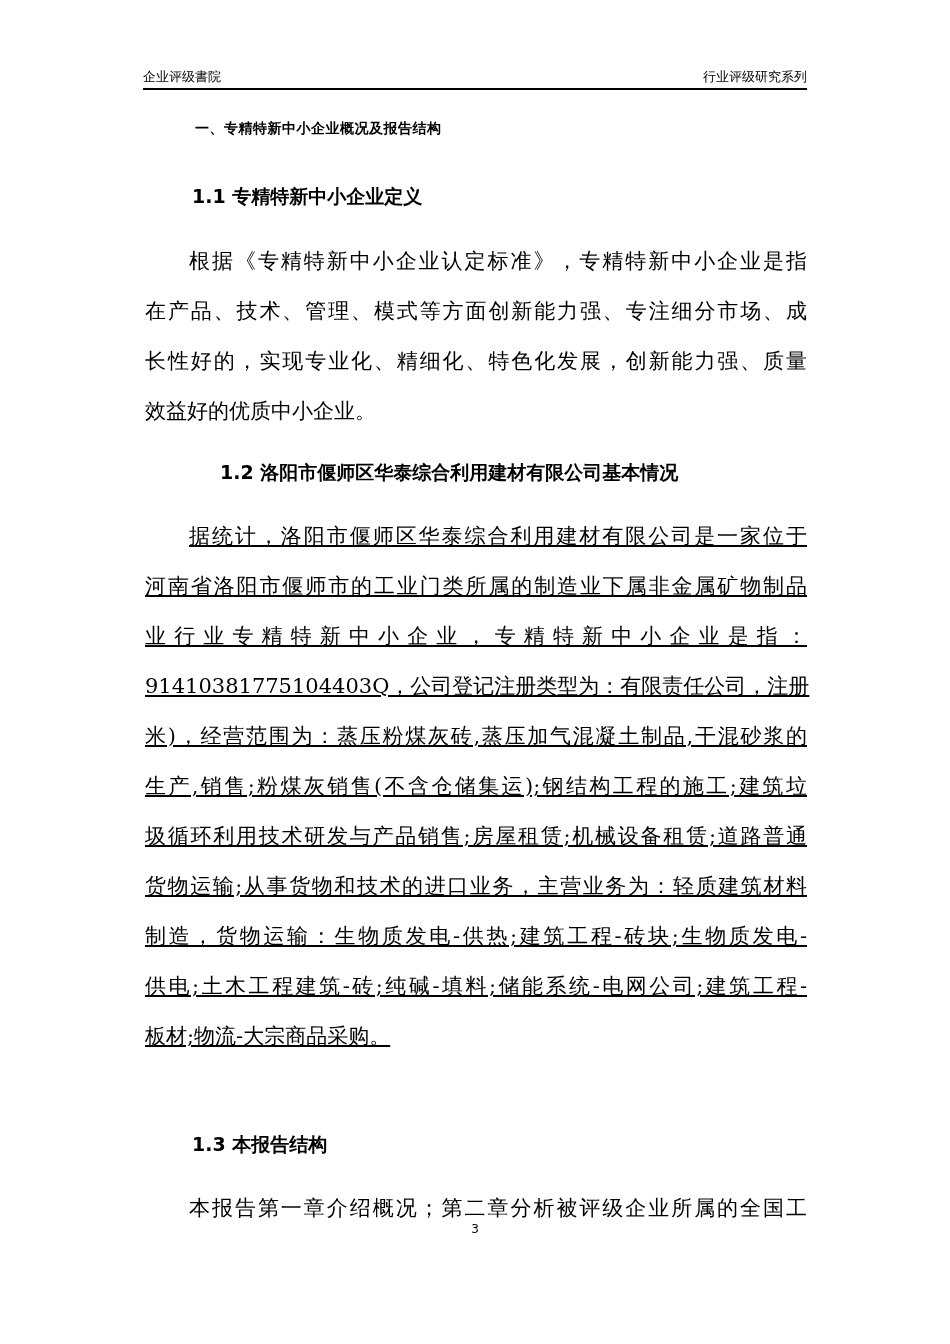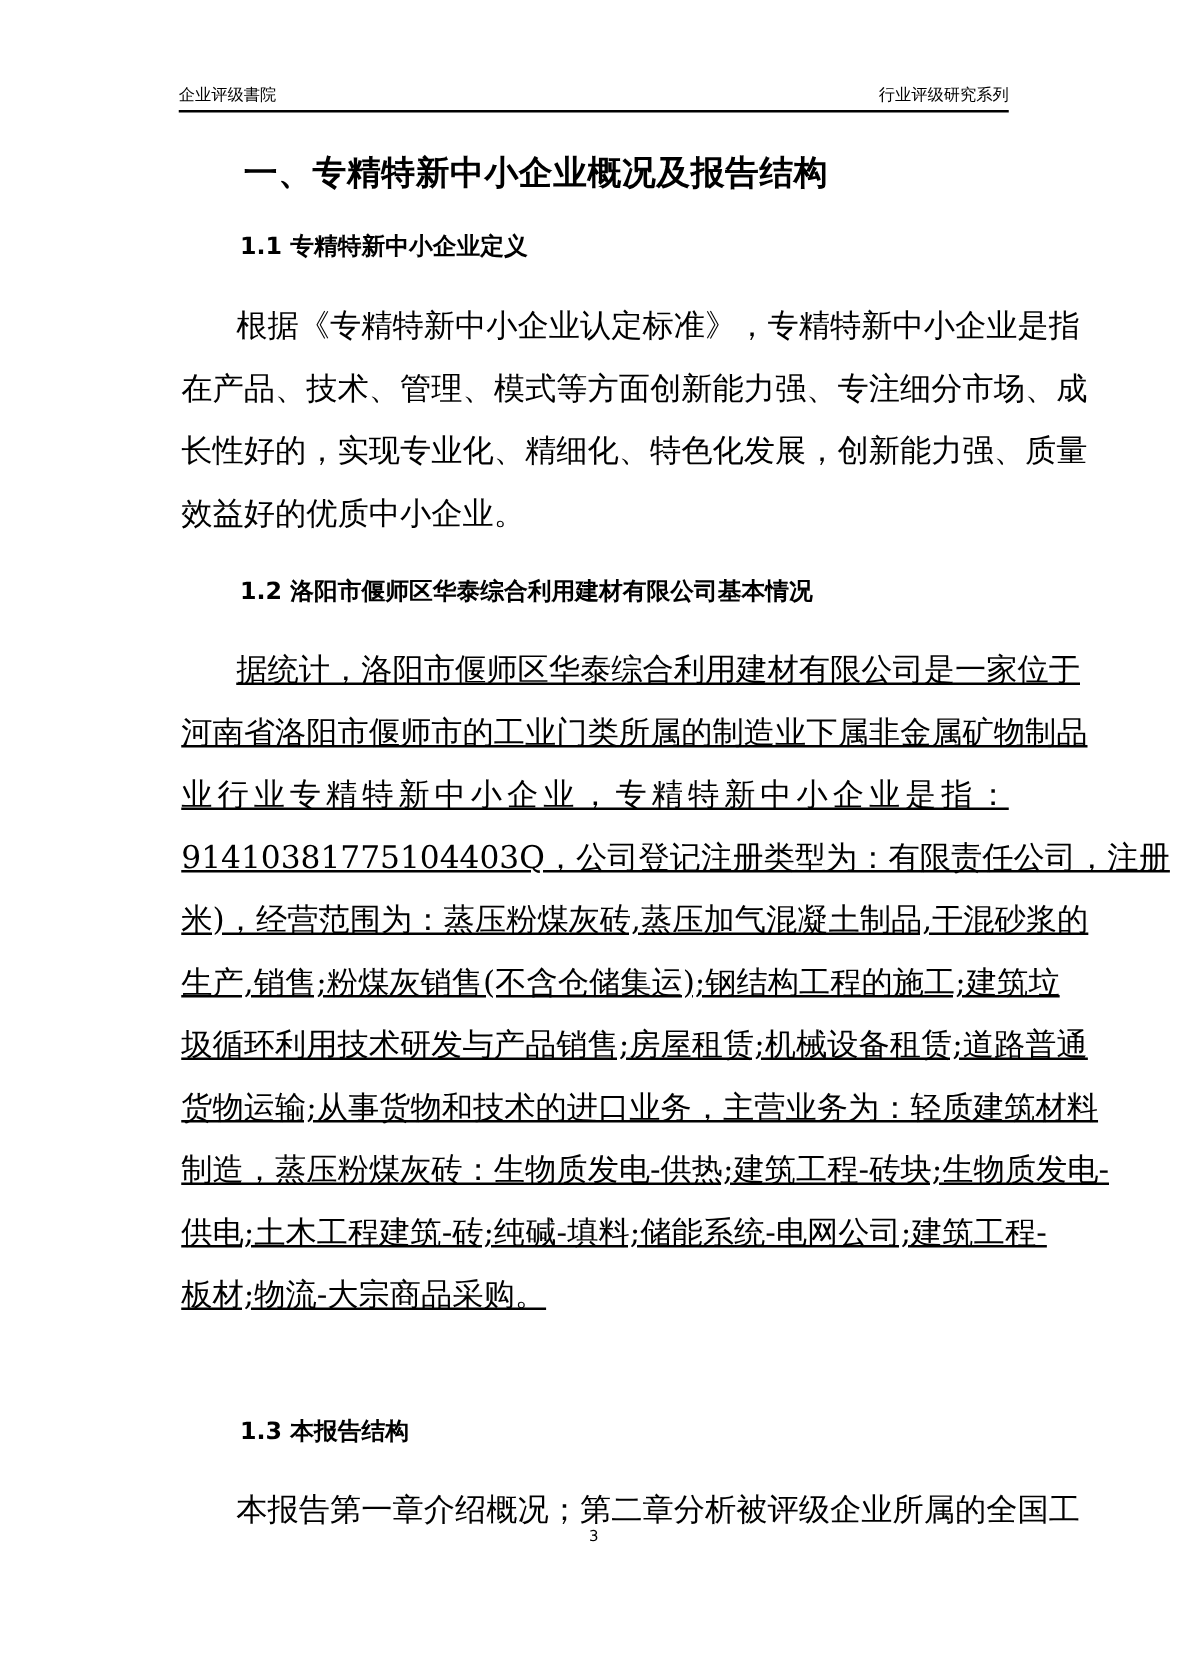--- a/index.html
+++ b/index.html
@@ -4,25 +4,25 @@
 <style>
   html, body { margin: 0; padding: 0; background: #ffffff; }
   body { width: 950px; height: 1344px; position: relative; overflow: hidden;
          font-family: "DejaVu Serif", "Liberation Serif", serif; color: #000; }
   .page { position: absolute; left: 0; top: 0; width: 950px; height: 1028px; }
   .header { position: absolute; left: 143px; top: 68px; width: 664px; height: 20px;
             border-bottom: 2px solid #000; font-family: "DejaVu Sans", "Liberation Sans", sans-serif;
             font-size: 13px; line-height: 18px; }
   .header .left { position: absolute; left: 0; top: 0; }
   .header .right { position: absolute; right: 0; top: 0; }
-  .h1 { position: absolute; left: 195px; top: 120px; font-size: 27px; font-weight: bold;
+  .h1 { position: absolute; left: 195px; top: 120px; font-size: 14px; font-weight: bold;
         font-family: "DejaVu Sans", "Liberation Sans", sans-serif; letter-spacing: 0.5px; }
   .h2 { position: absolute; left: 192px; font-size: 19px; font-weight: bold;
         font-family: "DejaVu Sans", "Liberation Sans", sans-serif; }
-  .para { position: absolute; left: 145px; width: 662px; font-size: 25px; }
+  .para { position: absolute; left: 145px; width: 662px; font-size: 21px; }
   .line { height: 50px; line-height: 50px; white-space: nowrap; text-align: justify;
           text-align-last: justify; }
   .line.last { text-align-last: left; }
   .line.indent { padding-left: 44px; }
   .pagenum { position: absolute; left: 0; width: 950px; top: 1222px; text-align: center;
              font-size: 12px; font-family: "DejaVu Sans", "Liberation Sans", sans-serif; }
 </style>
 </head>
 <body>
 
@@ -36,31 +36,31 @@
   <div class="h1">一、专精特新中小企业概况及报告结构</div>
 
   <div class="h2" style="top:184px;">1.1 专精特新中小企业定义</div>
   <div class="para" style="top:236px;">
     <div class="line indent">根据《专精特新中小企业认定标准》，专精特新中小企业是指</div>
     <div class="line">在产品、技术、管理、模式等方面创新能力强、专注细分市场、成</div>
     <div class="line">长性好的，实现专业化、精细化、特色化发展，创新能力强、质量</div>
     <div class="line last">效益好的优质中小企业。</div>
   </div>
 
-  <div class="h2" style="top:460px;">1.2 洛阳市偃师区华泰综合利用建材有限公司基本情况</div>
+  <div class="h2" style="top:460px;margin-left:28px;">1.2 洛阳市偃师区华泰综合利用建材有限公司基本情况</div>
   <div class="para" style="top:511px;text-decoration:underline;">
     <div class="line indent">据统计，洛阳市偃师区华泰综合利用建材有限公司是一家位于</div>
     <div class="line">河南省洛阳市偃师市的工业门类所属的制造业下属非金属矿物制品</div>
     <div class="line">业行业专精特新中小企业，专精特新中小企业是指：</div>
     <div class="line">91410381775104403Q，公司登记注册类型为：有限责任公司，注册</div>
     <div class="line">米)，经营范围为：蒸压粉煤灰砖,蒸压加气混凝土制品,干混砂浆的</div>
     <div class="line">生产,销售;粉煤灰销售(不含仓储集运);钢结构工程的施工;建筑垃</div>
     <div class="line">圾循环利用技术研发与产品销售;房屋租赁;机械设备租赁;道路普通</div>
     <div class="line">货物运输;从事货物和技术的进口业务，主营业务为：轻质建筑材料</div>
-    <div class="line">制造，蒸压粉煤灰砖：生物质发电-供热;建筑工程-砖块;生物质发电-</div>
+    <div class="line">制造，货物运输：生物质发电-供热;建筑工程-砖块;生物质发电-</div>
     <div class="line">供电;土木工程建筑-砖;纯碱-填料;储能系统-电网公司;建筑工程-</div>
     <div class="line last">板材;物流-大宗商品采购。</div>
   </div>
 
   <div class="h2" style="top:1132px;text-align:right;">1.3 本报告结构</div>
   <div class="para" style="top:1183px;">
     <div class="line indent">本报告第一章介绍概况；第二章分析被评级企业所属的全国工</div>
   </div>
 
   <div class="pagenum">3</div>

